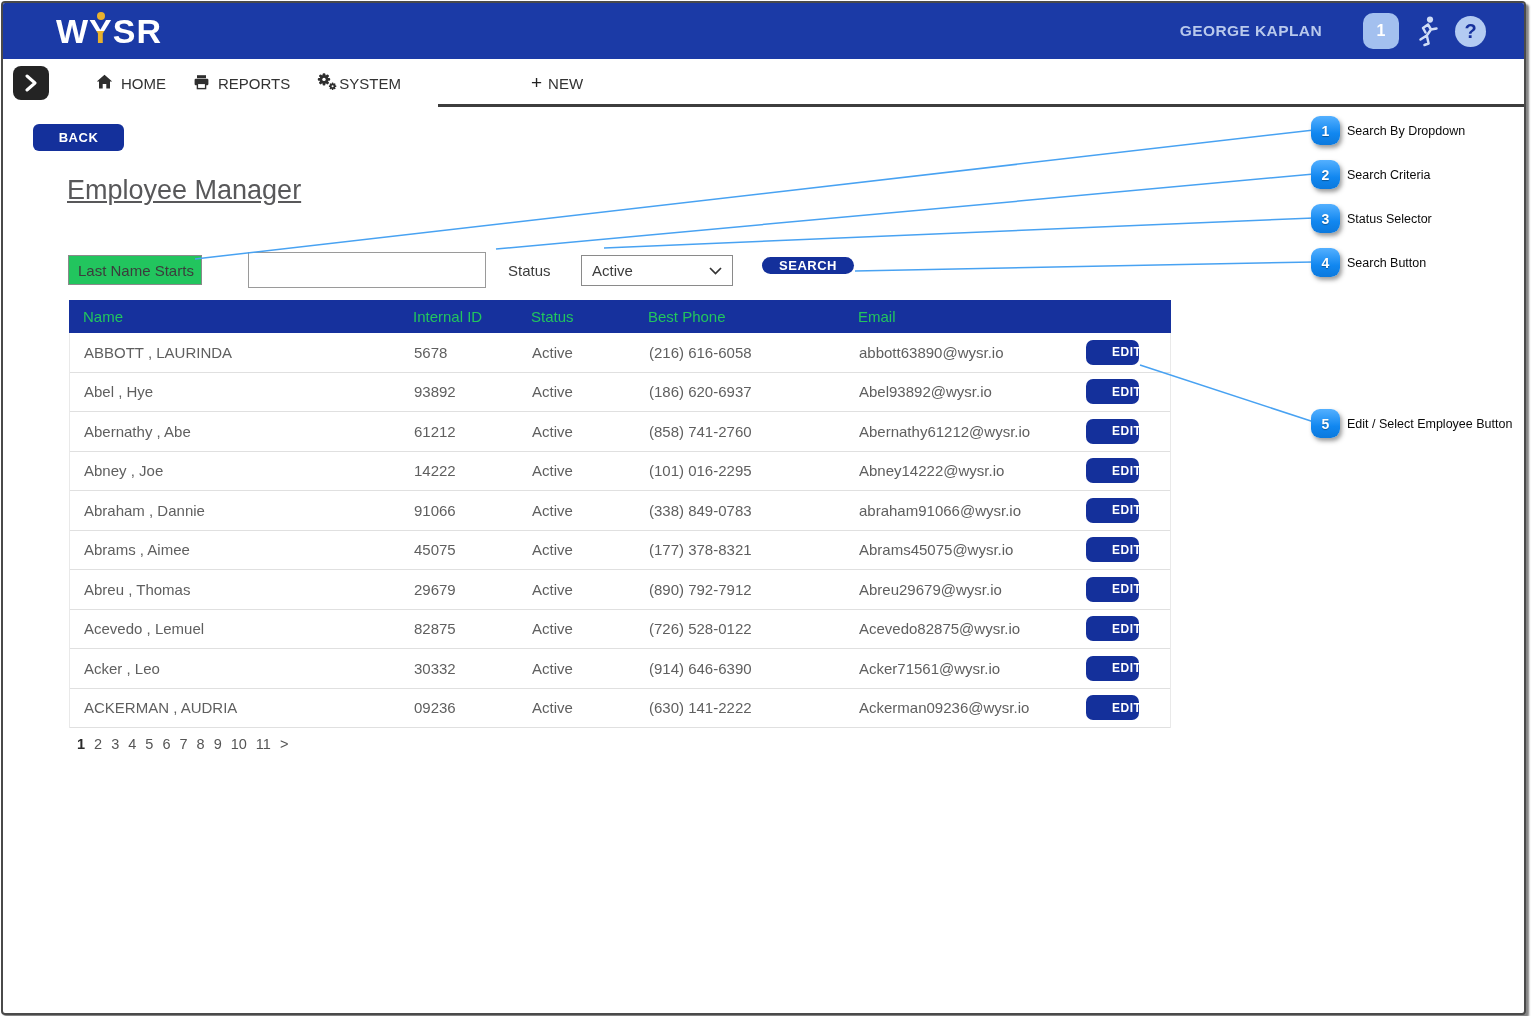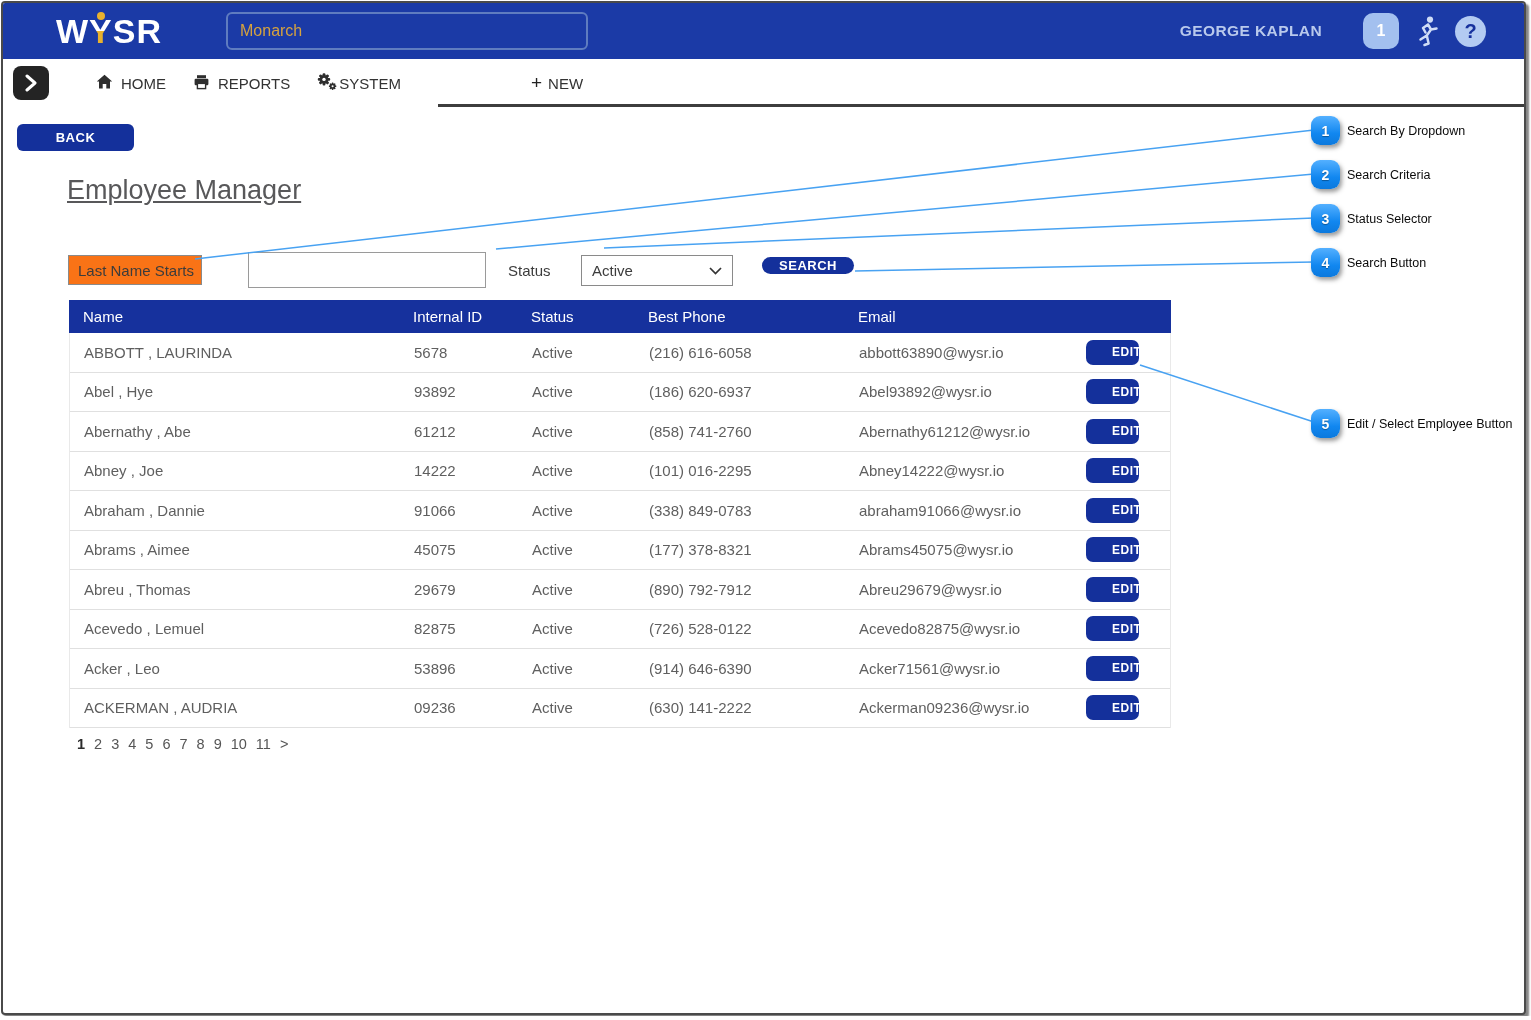--- a/index.html
+++ b/index.html
@@ -36,42 +36,42 @@
   .context-input { margin-left:5px; width:339px; height:38px; border:1px solid #949494;
             font-size:20px; color:#333; padding-left:10px; font-family:"Liberation Sans",sans-serif; }
   .mainnav { display:flex; align-items:center; gap:27px; margin-left:47px; }
   .navitem { display:flex; align-items:center; gap:8px; font-size:15px; color:#333; cursor:pointer; }
   .navitem.sys { gap:1px; }
   .newitem { margin-left:130px; display:flex; align-items:center; gap:6px; font-size:15px; color:#333; cursor:pointer; }
   .newitem .plus { font-size:19px; font-weight:400; color:#222; }
   .nav-underline { position:absolute; top:101px; left:435px; right:0; height:3px; background:#3d3d3d; }
 
   
-  .back-btn { position:absolute; left:14px; top:121px; width:117px; height:27px; background:#14309b;
+  .back-btn { position:absolute; left:30px; top:121px; width:91px; height:27px; background:#14309b;
               color:#fff; border:none; border-radius:6px; font-size:13px; font-weight:700;
               letter-spacing:.5px; cursor:pointer; font-family:"Liberation Sans",sans-serif; }
   .page-title { position:absolute; left:64px; top:172px; font-size:27px; color:#58585a; font-weight:400;text-decoration:underline; }
 
   .searchby { position:absolute; left:65px; top:252px; width:134px; height:30px; border:1px solid #8a8a8a;
-              display:flex; align-items:center; padding-left:9px; font-size:15px; color:#3c3c3c; cursor:pointer; background:#f97316; }
+              display:flex; align-items:center; padding-left:9px; font-size:15px; color:#3c3c3c; cursor:pointer; background:#22c55e; }
   .criteria { position:absolute; left:245px; top:249px; width:238px; height:36px; border:1px solid #9a9a9a;
               font-size:15px; padding:0 8px; font-family:"Liberation Sans",sans-serif; }
   .status-label { position:absolute; left:505px; top:259px; font-size:15px; color:#3c3c3c; }
   .status-select { position:absolute; left:578px; top:252px; width:152px; height:31px; border:1px solid #8a8a8a;
               display:flex; align-items:center; justify-content:space-between; padding:0 10px;
               font-size:15px; color:#3c3c3c; cursor:pointer; background:#fff; }
   .search-btn { position:absolute; left:759px; top:254px; width:92px; height:17px; background:#14309b;
               color:#fff; border:none; border-radius:13px; font-size:13px; font-weight:700;
               letter-spacing:.5px; cursor:pointer; font-family:"Liberation Sans",sans-serif; }
 
   
   .table { position:absolute; left:66px; top:297px; width:1102px; }
   .thead, .trow { display:grid; grid-template-columns:330px 118px 117px 210px 227px 86px;
                   align-items:center; padding-left:14px; }
-  .thead { height:33px; background:#16319d; color:#ffffff; font-size:15px; }
+  .thead { height:33px; background:#16319d; color:#22c55e; font-size:15px; }
   .tbody { border-left:1px solid #e9e9e9; border-right:1px solid #e9e9e9; }
   .trow { height:39.5px; border-bottom:1px solid #e0e0e0; color:#5f5f5f; font-size:15px; background:#fff; }
   .edit-btn { width:53px; height:25px; background:#14309b; color:#fff; border:none; border-radius:7px;
               font-size:12px; font-weight:700; letter-spacing:.5px; cursor:pointer; font-family:"Liberation Sans",sans-serif;padding-left:26px; }
 
   .pagination { position:absolute; left:74px; top:733px; display:flex; gap:9px; font-size:14.5px; color:#555; }
   .pg { cursor:pointer; }
   .pg.current { font-weight:700; color:#2b2b2b; }
 
   
@@ -87,23 +87,20 @@
 </head>
 <body>
 
 <div id="page">
 
   <header class="topbar">
     <div class="logo">
       <span>W</span>
         <span class="logo-y">Y</span>
         <span>SR</span>
-    </div>
-    <div class="monarch-box">
-      <span>Monarch</span>
     </div>
     <div class="userzone">
       <span class="username">GEORGE KAPLAN</span>
       <span class="notif">1</span>
       <span class="runner">
         <svg width="24" height="32" viewBox="0 0 24 32">
           <circle cx="15" cy="4.6" r="3.1" fill="#cfdcf6"></circle>
           <path d="M13 9.5 L8 13 L10.5 17.5 M13 9.5 L16 14.5 L11.8 20.5 L13.6 28.5 M16 14.5 L21.5 13.5 M11.8 20.5 L5.5 24.5 M9.5 30 L13.6 28.5" stroke="#cfdcf6" stroke-width="2.5" fill="none" stroke-linecap="round" stroke-linejoin="round"></path>
         </svg>
       </span>
@@ -254,21 +251,21 @@
       <div class="trow">
         <div>Acevedo , Lemuel</div>
         <div>82875</div>
         <div>Active</div>
         <div>(726) 528-0122</div>
         <div>Acevedo82875@wysr.io</div>
         <div><button class="edit-btn">EDIT</button></div>
       </div>
       <div class="trow">
         <div>Acker , Leo</div>
-        <div>53896</div>
+        <div>30332</div>
         <div>Active</div>
         <div>(914) 646-6390</div>
         <div>Acker71561@wysr.io</div>
         <div><button class="edit-btn">EDIT</button></div>
       </div>
       <div class="trow">
         <div>ACKERMAN , AUDRIA</div>
         <div>09236</div>
         <div>Active</div>
         <div>(630) 141-2222</div>

